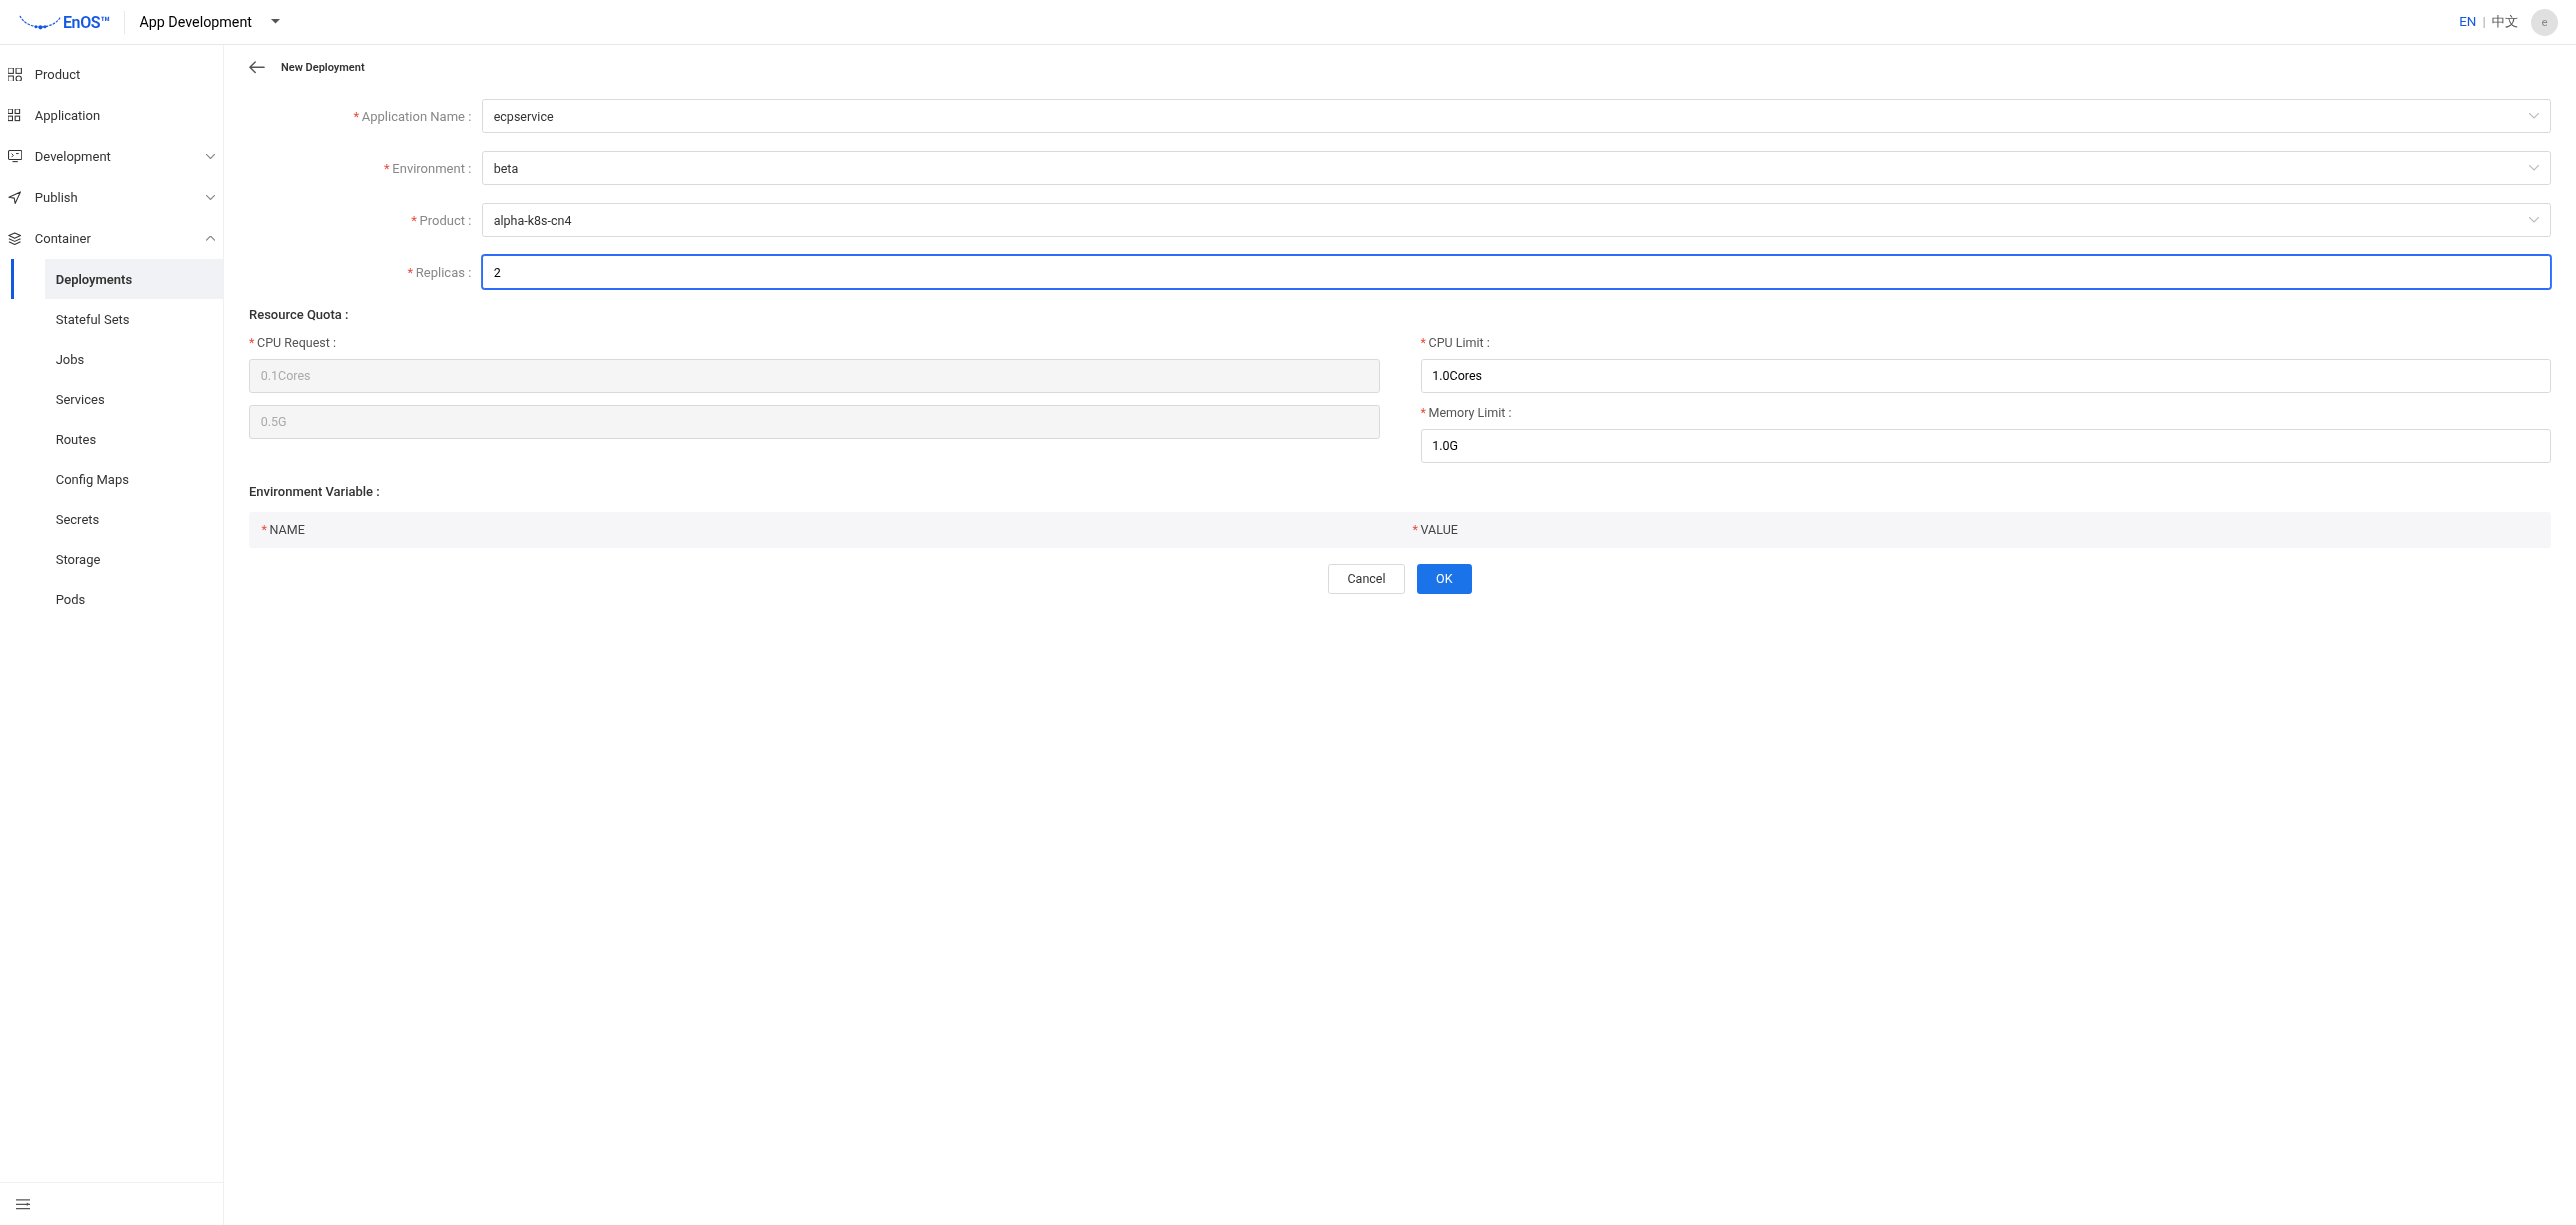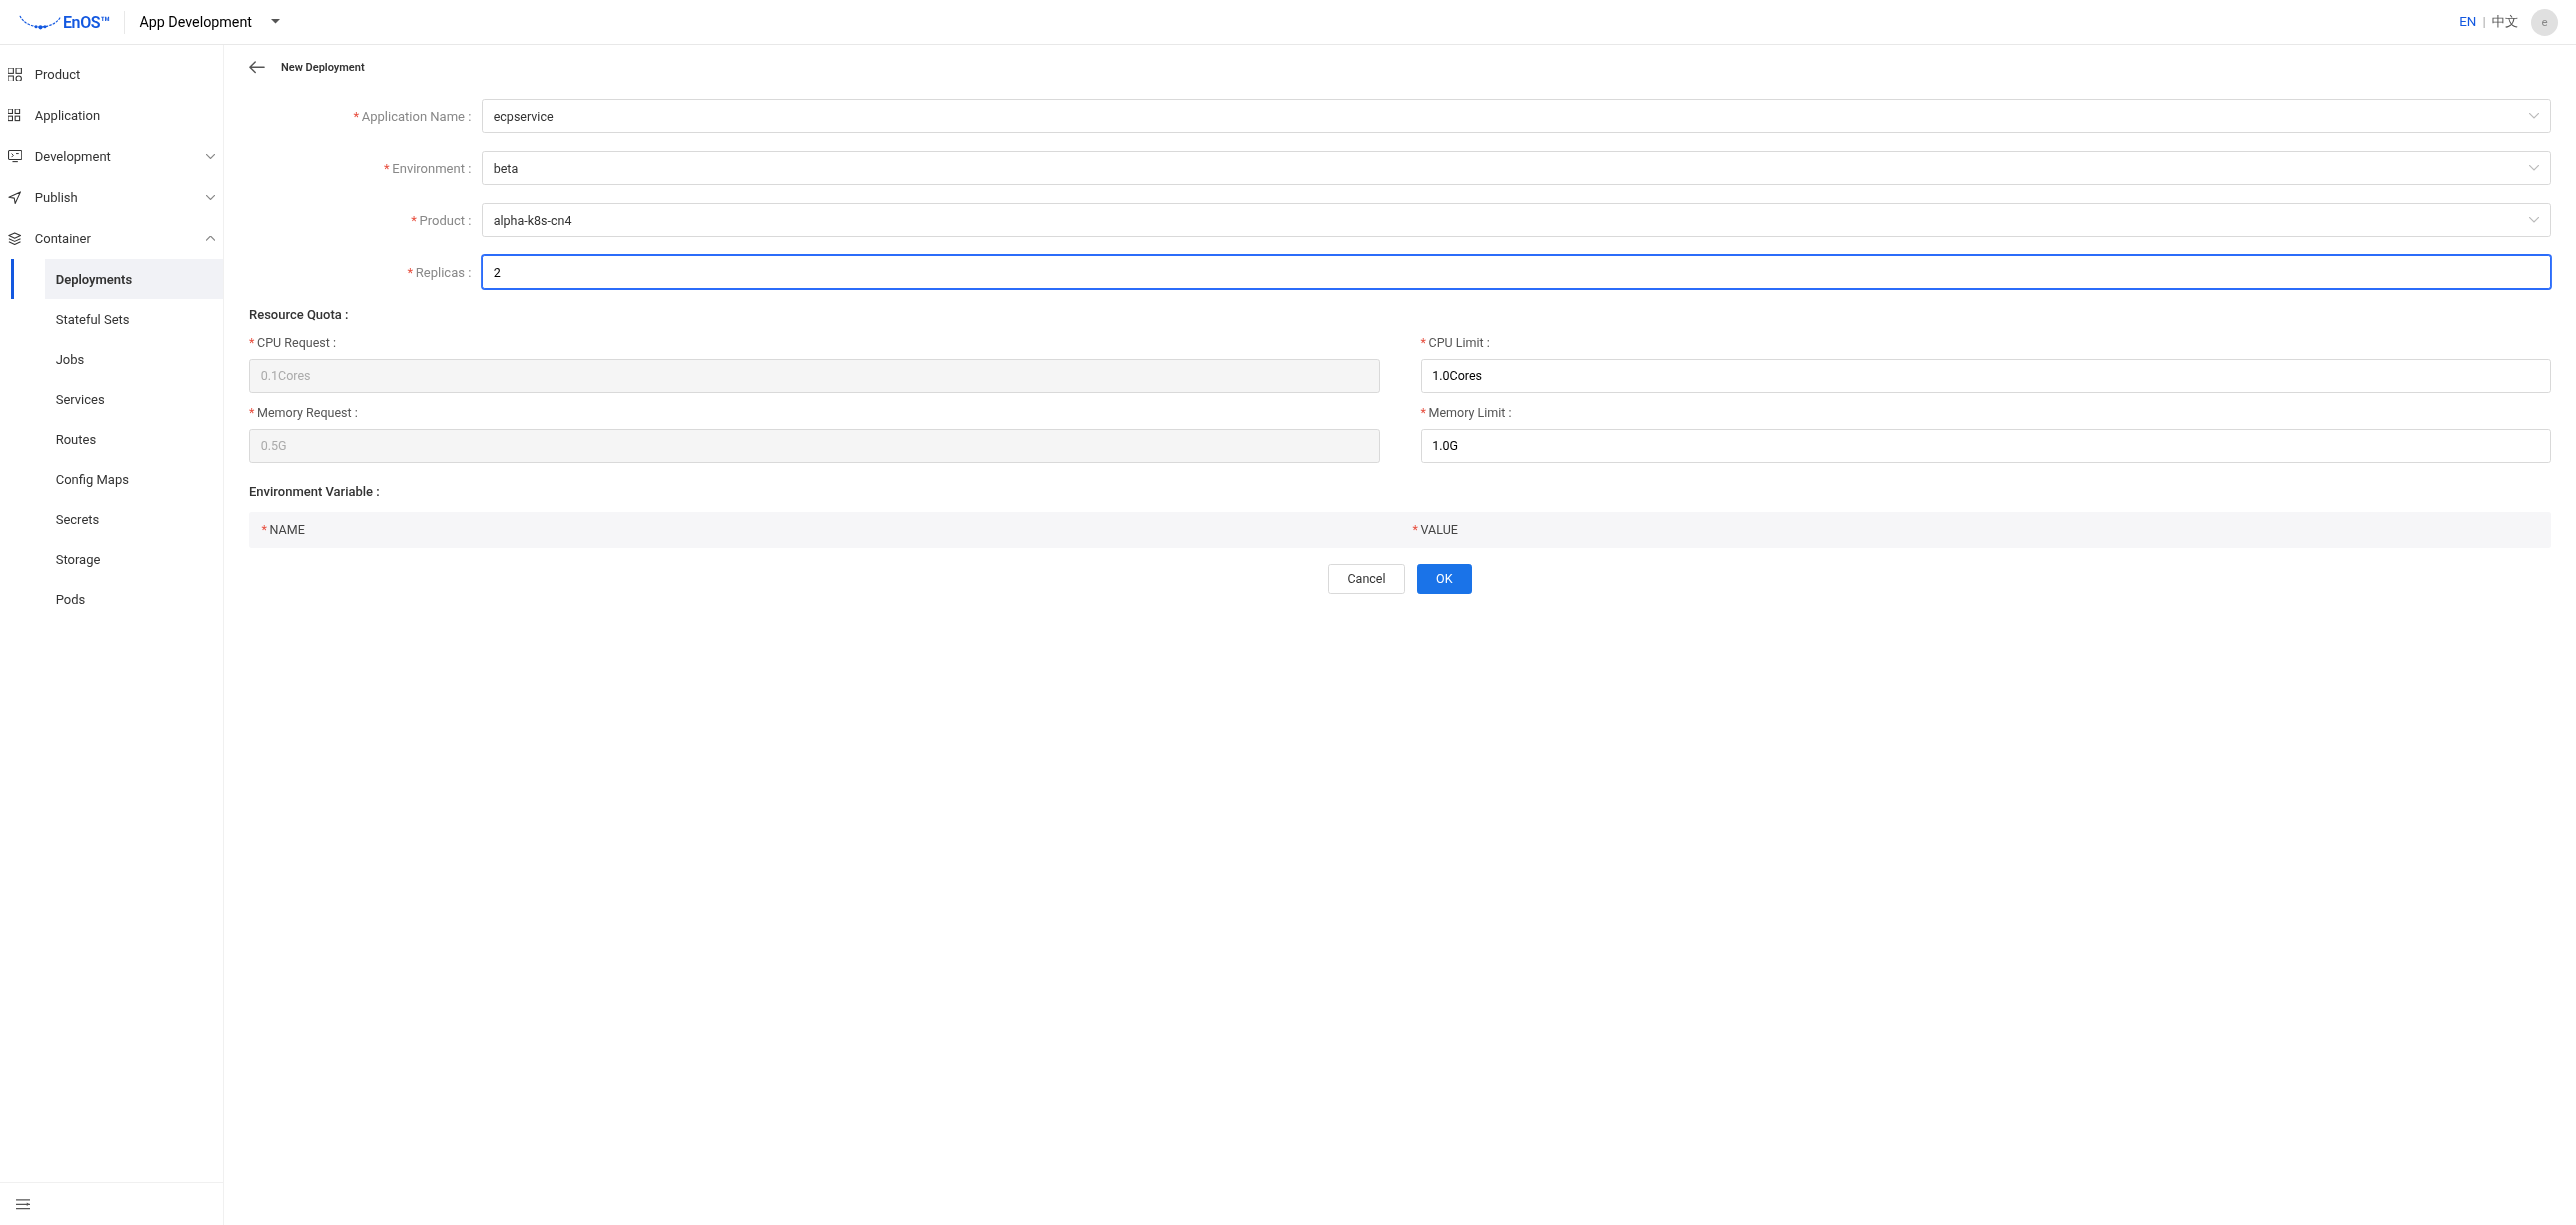--- a/index.html
+++ b/index.html
@@ -512,23 +512,20 @@
       </div>
       <div class="quota-item">
         <div class="quota-label">
           <span class="req">*</span><span>CPU Limit</span> :
         </div>
         <div class="input-box">
           <input type="text" value="1.0Cores" style="">
         </div>
       </div>
       <div class="quota-item">
-        <div class="quota-label">
-          <span class="req">*</span><span>Memory Request</span> :
-        </div>
         <div class="input-box disabled">
           <input type="text" disabled="" value="0.5G" style="">
         </div>
       </div>
       <div class="quota-item">
         <div class="quota-label">
           <span class="req">*</span><span>Memory Limit</span> :
         </div>
         <div class="input-box">
           <input type="text" value="1.0G" style="">

